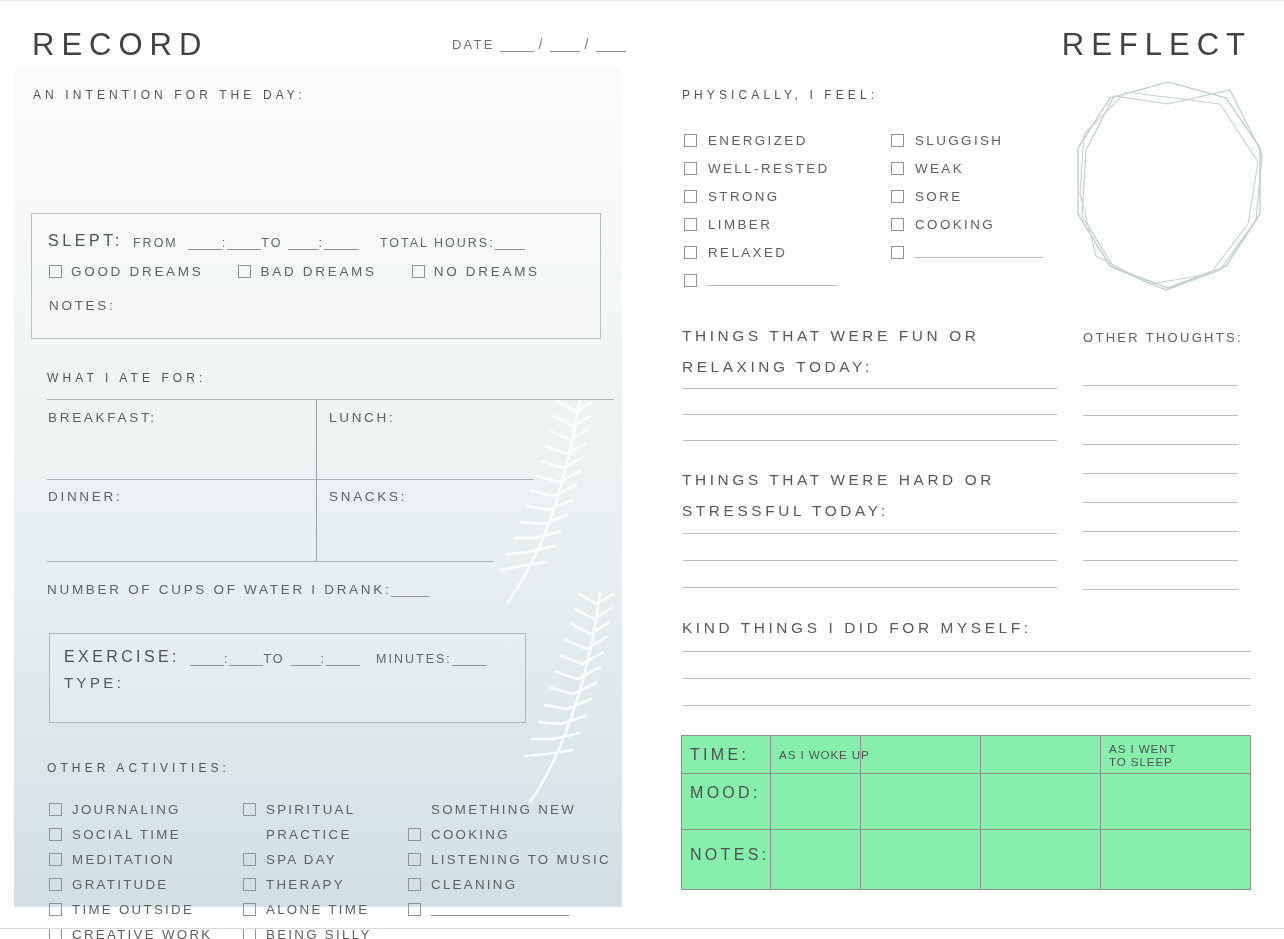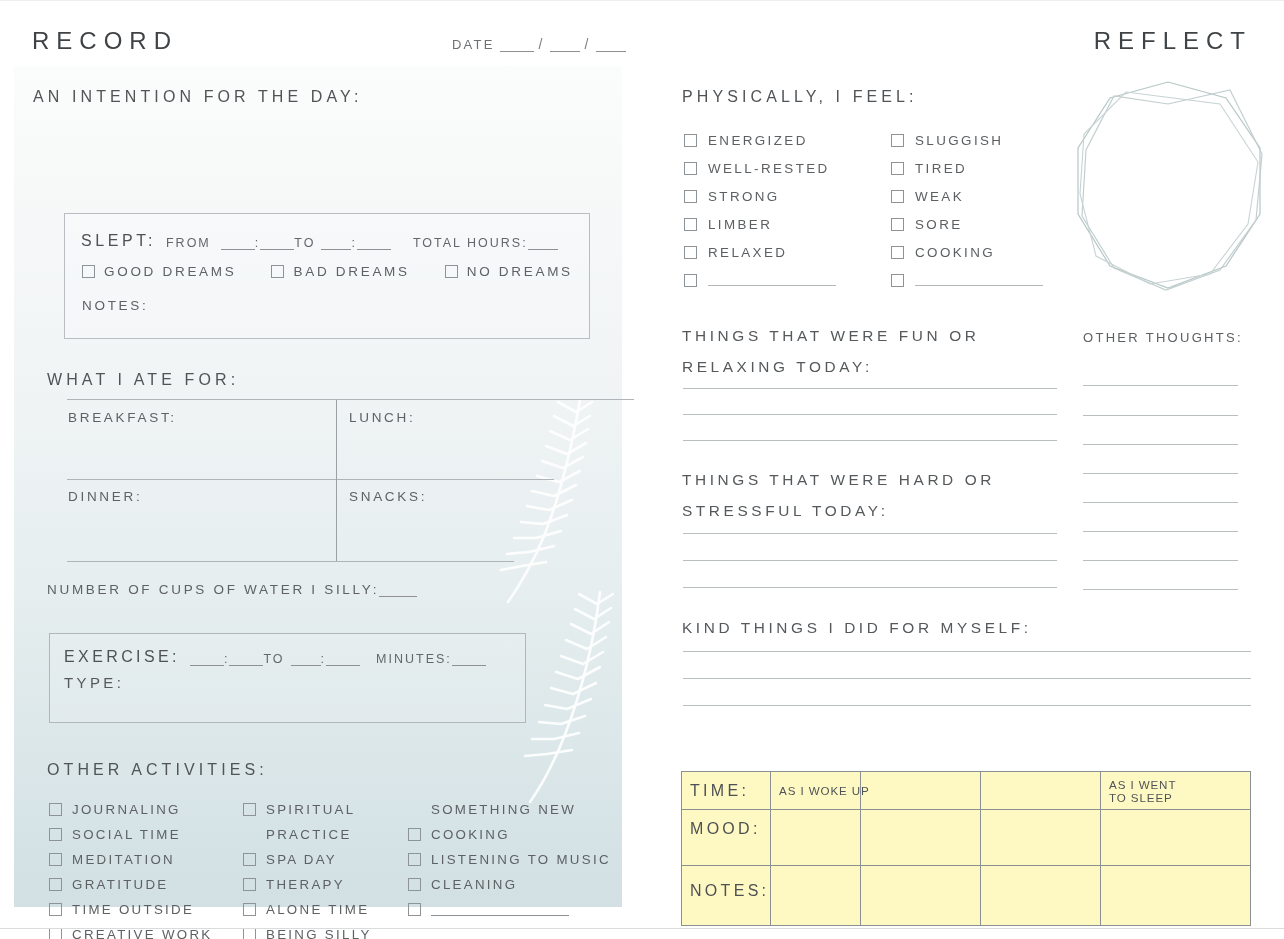--- a/index.html
+++ b/index.html
@@ -54,21 +54,21 @@
 
   
   .sprig { position: absolute; pointer-events: none; opacity: .92; }
   #sprig-1 { left: 474px; top: 330px; width: 130px; height: 230px; }
   #sprig-2 { left: 500px; top: 520px; width: 130px; height: 230px; }
 
   
   .brand-title {
     position: absolute;
     font-weight: 400;
-    font-size: 24px;
+    font-size: 31px;
     letter-spacing: 7px;
     color: #3f4346;
     white-space: nowrap;
   }
   #record-title { left: 32px; top: 27px; }
   #reflect-title { right: 32px; top: 27px; margin-left: 15px; }
 
   #date-row {
     position: absolute;
     left: 452px; top: 36px;
@@ -79,37 +79,37 @@
     display: flex; align-items: flex-end; gap: 5px;
   }
   .blank-u { display:inline-block; border-bottom: 1px solid #8d9194; }
   .u-w30 { width: 30px; height: 13px; }
   .u-w34 { width: 34px; height: 13px; }
   .u-w38 { width: 38px; height: 13px; }
   .slash { color:#7b7f82; font-size:14px; }
 
   
   .sec-head {
-    font-size: 16px;
+    font-size: 12px;
     letter-spacing: 4.1px;
     color: #505457;
     white-space: nowrap;
   }
   .lbl {
     font-size: 13.5px;
     letter-spacing: 2.7px;
     color: #5e6265;
     white-space: nowrap;
   }
 
   
   #slept-box {
     position: absolute;
-    left: 50px; top: 147px;
-    width: 526px; height: 126px;
+    left: 17px; top: 147px;
+    width: 570px; height: 126px;
     border: 1px solid #b7bdc0;
     background: rgba(255,255,255,0.16);
   }
   #slept-line {
     position: absolute; left: 16px; top: 18px;
     display: flex; align-items: flex-end; gap: 0px;
     white-space: nowrap;
   }
   #slept-line .big {
     font-size: 16px; letter-spacing: 3.6px; color:#4e5255;
@@ -134,21 +134,21 @@
     flex: 0 0 auto;
   }
   .chk-item { display: flex; align-items: center; gap: 9px; }
   #notes-lbl { position: absolute; left: 17px; top: 84px; }
 
   
   #ate-head { position: absolute; left: 33px; top: 305px; }
   #ate-grid {
     position: absolute;
     left: 33px; top: 333px;
-    width: 567px; height: 163px; margin-left: 20px;
+    width: 567px; height: 163px;
   }
   .hline { position: absolute; height: 1px; background: #aeb4b7; }
   .vline { position: absolute; width: 1px; background: #9aa1a4; }
 
   .meal-lbl { position: absolute; }
   #lbl-breakfast { left: 1px;   top: 11px; }
   #lbl-lunch     { left: 282px; top: 11px; }
   #lbl-dinner    { left: 1px;   top: 90px; }
   #lbl-snacks    { left: 282px; top: 90px; }
 
@@ -236,22 +236,21 @@
   #kind-head   { left: 682px; top: 619px; }
 
   #thoughts-head { position: absolute; left: 1083px; top: 330px; font-size: 13px; letter-spacing: 2.3px; color:#5c6063; white-space: nowrap; }
 
   
   #mood-table {
     position: absolute;
     left: 681px; top: 735px;
     width: 570px; height: 155px;
     border: 1px solid #8b9093;
-    background: #fef9c3;
-    margin-top: 36px;
+    background: #86efac;
   }
   #mood-table .tline-h { position: absolute; left: 0; right: 0; height: 1px; background: #8b9093; }
   #mood-table .tline-v { position: absolute; top: 0; bottom: 0; width: 1px; background: #8b9093; }
   .row-lbl {
     position: absolute;
     font-size: 16px; letter-spacing: 3.3px; color: #4d5154; white-space: nowrap;
   }
   .col-hdr {
     position: absolute;
     font-size: 11.6px; letter-spacing: 0.9px; color:#4f5356;
@@ -351,21 +350,21 @@
       <div class="hline" style="left:0; top:162px; width:447px;"></div>
       <div class="vline" style="left:269px; top:1px; height:161px;"></div>
 
       <div id="lbl-breakfast" class="meal-lbl lbl">BREAKFAST:</div>
       <div id="lbl-lunch" class="meal-lbl lbl">LUNCH:</div>
       <div id="lbl-dinner" class="meal-lbl lbl">DINNER:</div>
       <div id="lbl-snacks" class="meal-lbl lbl">SNACKS:</div>
     </div>
 
     <div id="water-row">
-      <span class="lbl">NUMBER OF CUPS OF WATER I SILLY:</span>
+      <span class="lbl">NUMBER OF CUPS OF WATER I DRANK:</span>
       <span class="blank-u u-w38"></span>
     </div>
 
     <div id="exercise-box">
       <div id="exercise-line">
         <span class="big">EXERCISE:</span>
         <span class="gap10"></span>
         <span class="blank-u u-w34"></span>
         <span class="sm">:</span>
         <span class="blank-u u-w34"></span>
@@ -513,24 +512,20 @@
       </div>
     </div>
 
     <div id="phys-col-2">
       <div class="phys-item">
         <span class="chk"></span>
         <span class="txt">SLUGGISH</span>
       </div>
       <div class="phys-item">
         <span class="chk"></span>
-        <span class="txt">TIRED</span>
-      </div>
-      <div class="phys-item">
-        <span class="chk"></span>
         <span class="txt">WEAK</span>
       </div>
       <div class="phys-item">
         <span class="chk"></span>
         <span class="txt">SORE</span>
       </div>
       <div class="phys-item">
         <span class="chk"></span>
         <span class="txt">COOKING</span>
       </div>

